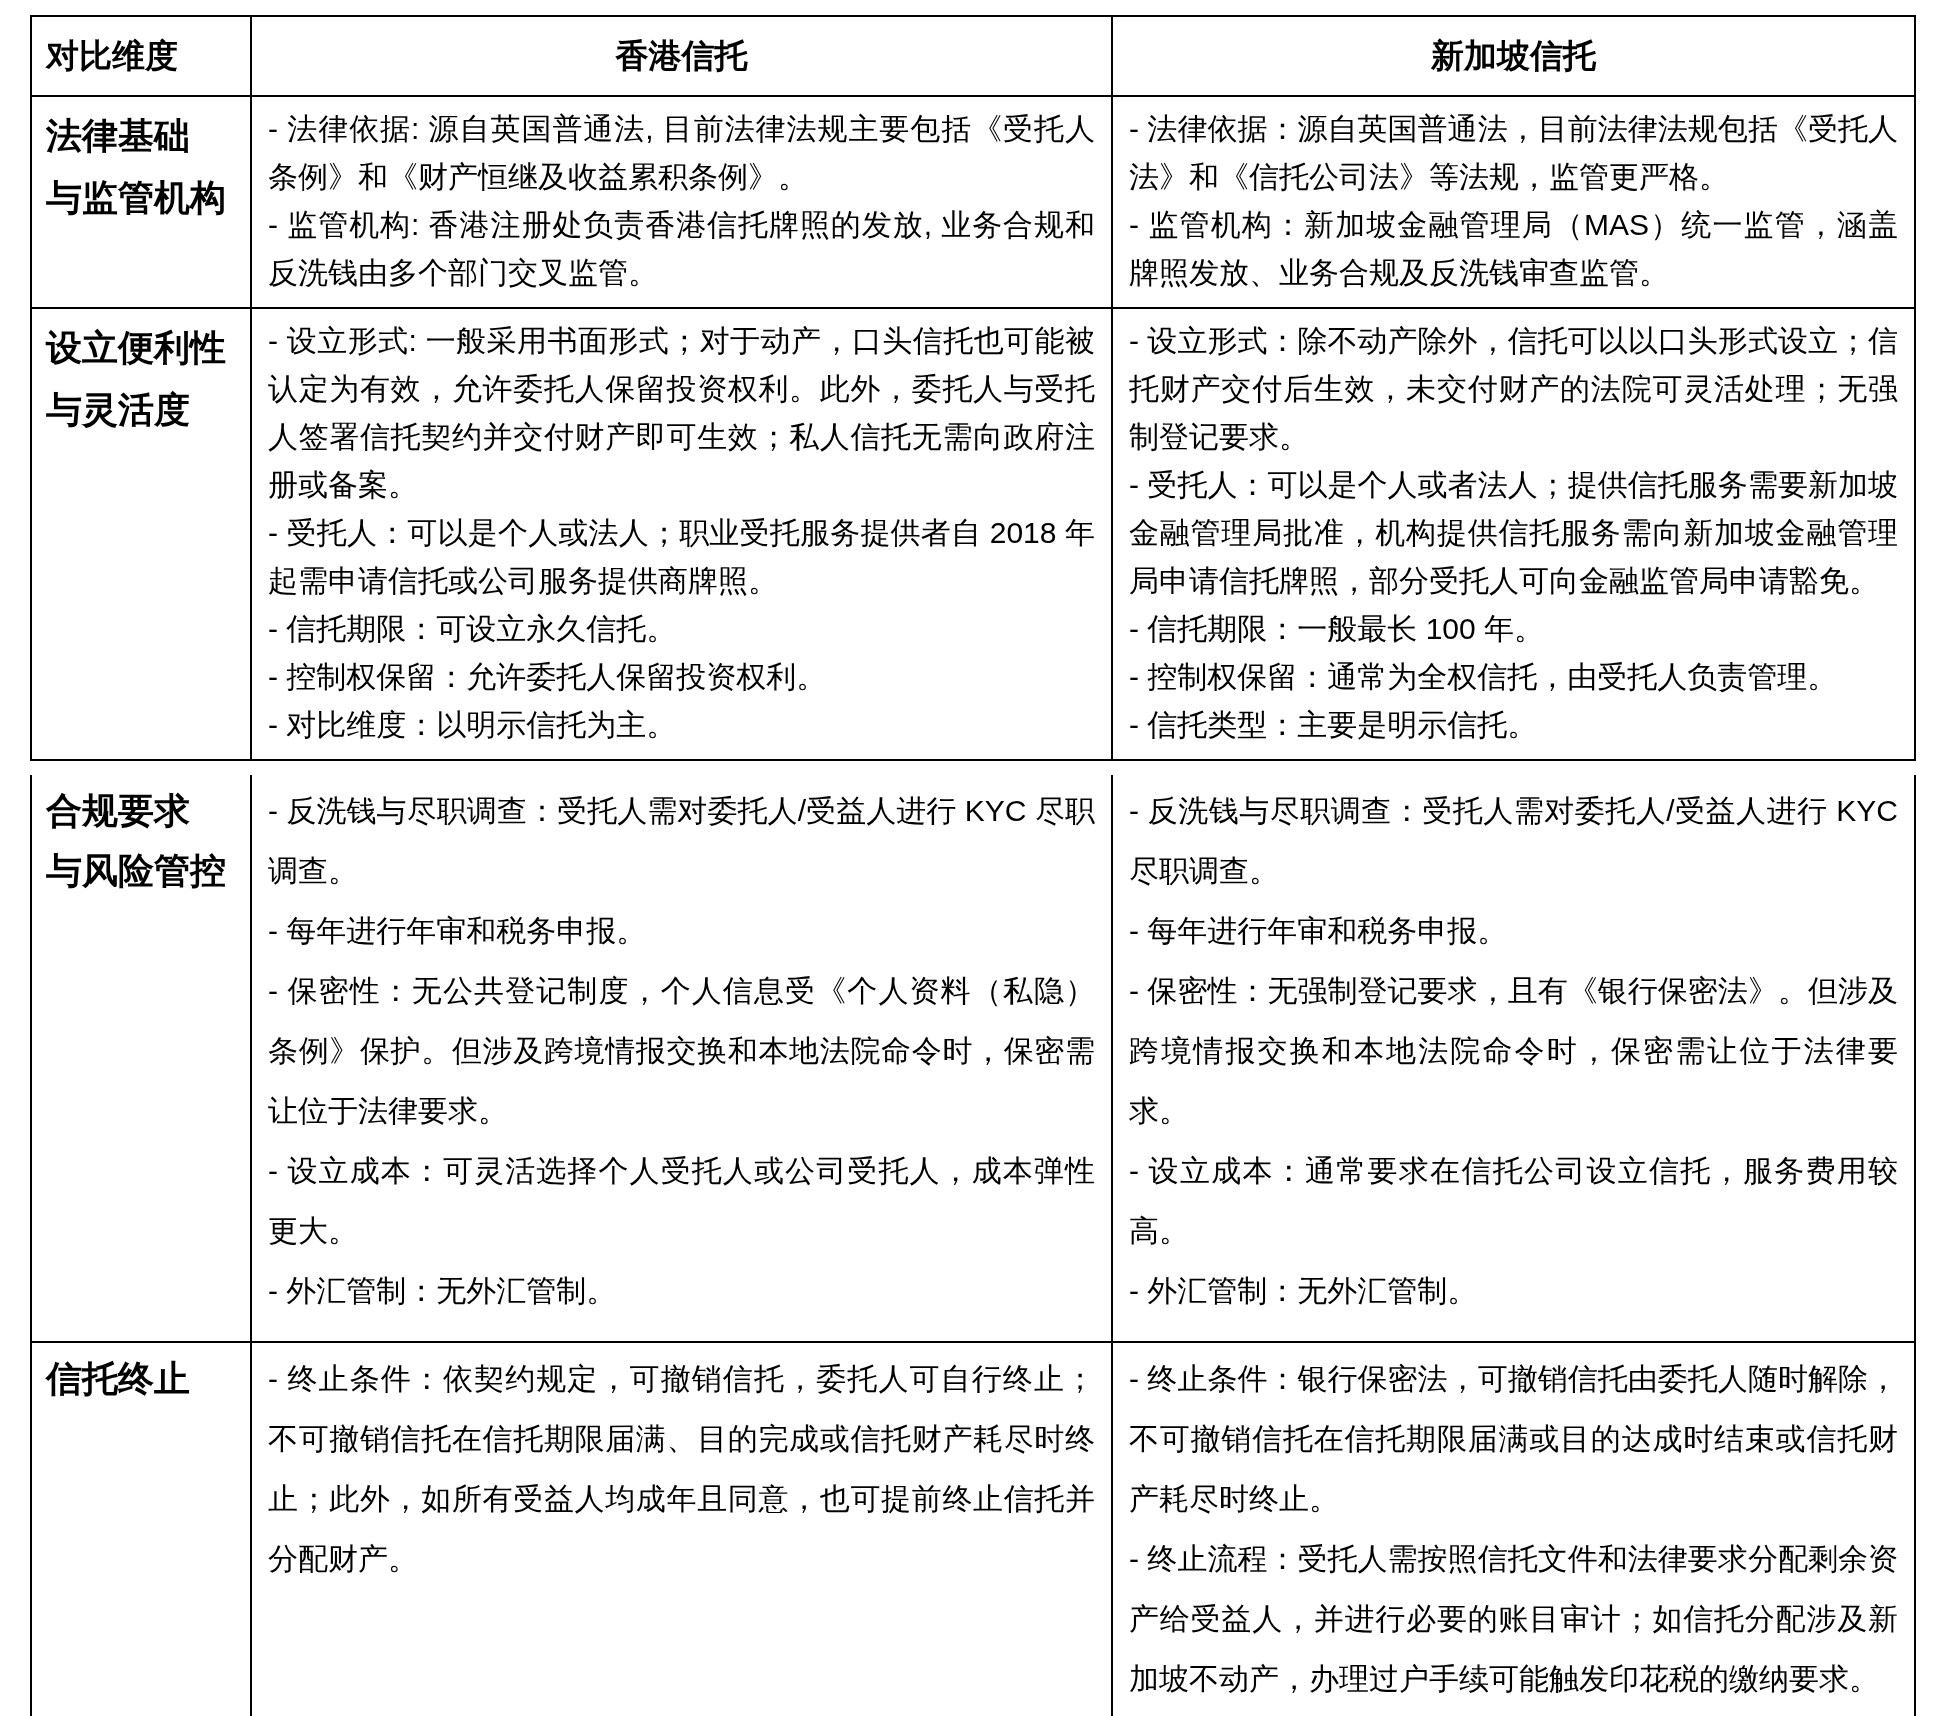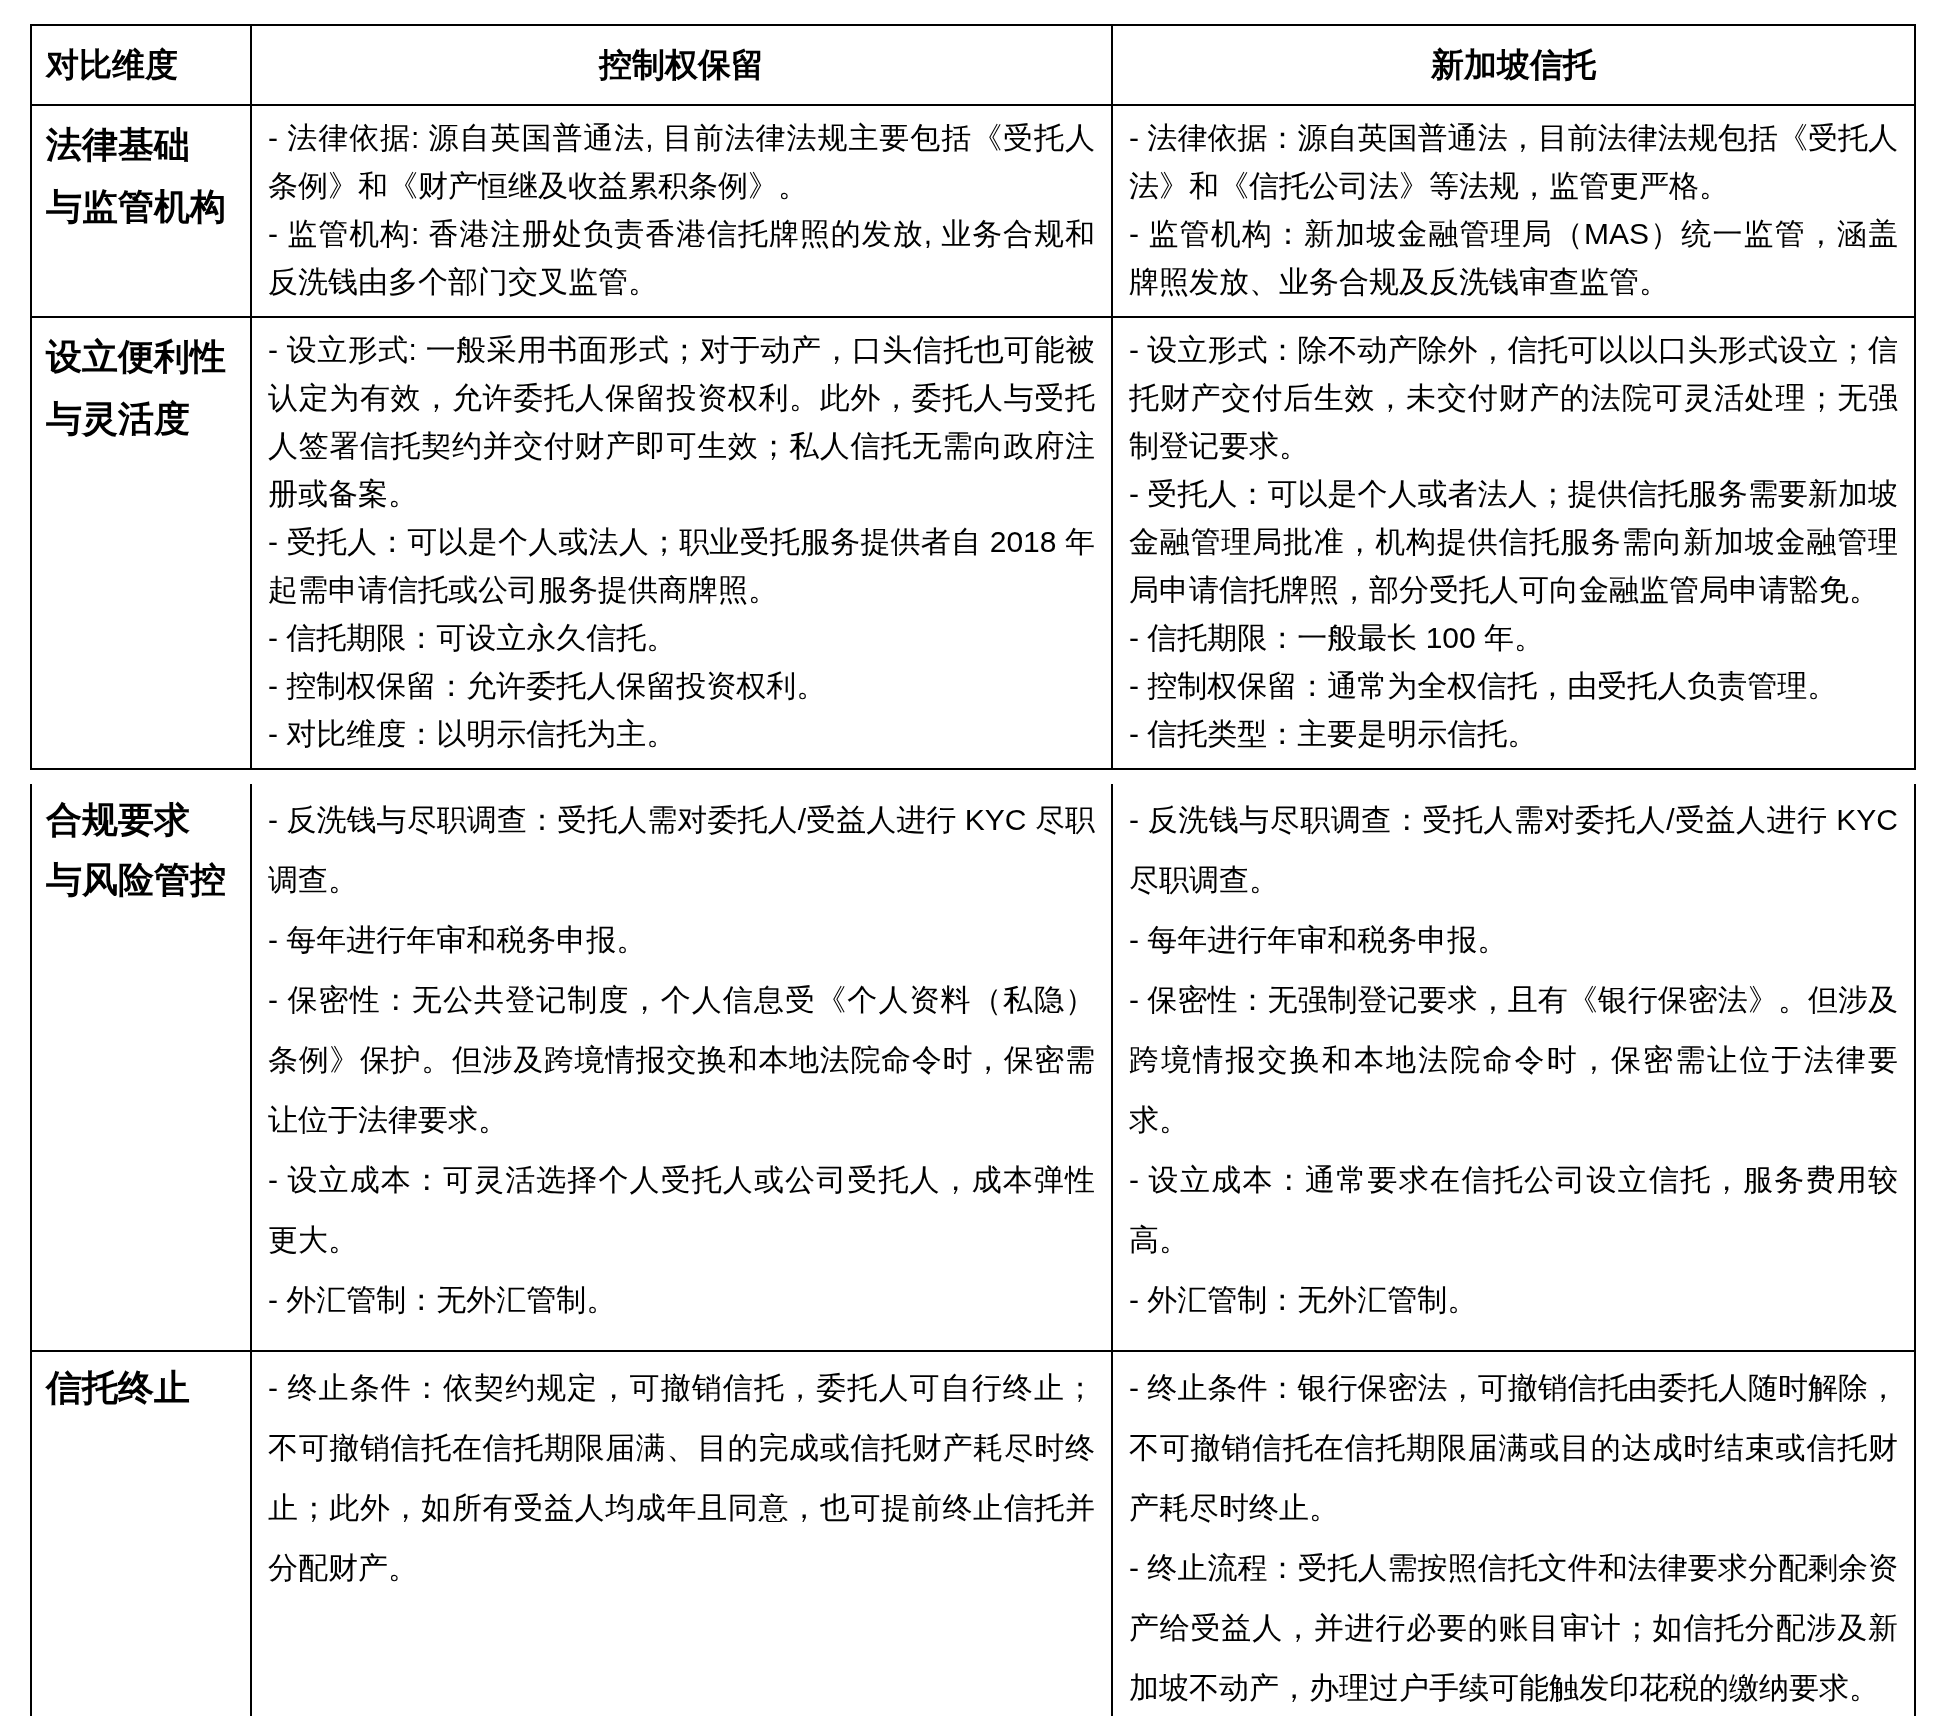--- a/index.html
+++ b/index.html
@@ -15,21 +15,20 @@
   .page {
     box-sizing: border-box;
     width: 1942px;
     height: 1716px;
     padding: 15px 28px 0 30px;
   }
   table.cmp-table {
     border-collapse: collapse;
     table-layout: fixed;
     width: 1884px;
-    margin-top: 9px;
   }
   table.section-b {
     margin-top: 14px;
   }
   col.c-dim { width: 220px; }
   col.c-hk  { width: 861px; }
   col.c-sg  { width: 803px; }
 
   th, td {
     border: 2px solid #000000;
@@ -79,21 +78,21 @@
 
   <table class="cmp-table section-a">
     <colgroup>
       <col class="c-dim">
       <col class="c-hk">
       <col class="c-sg">
     </colgroup>
     <thead>
       <tr>
         <th class="dim-h">对比维度</th>
-        <th>控制权保留</th>
+        <th>香港信托</th>
         <th>新加坡信托</th>
       </tr>
     </thead>
     <tbody>
         <tr class="first">
           <td class="dim-cell">法律基础
 与监管机构</td>
           <td class="body-cell">
             <p>- 法律依据: 源自英国普通法, 目前法律法规主要包括《受托人条例》和《财产恒继及收益累积条例》。</p>
             <p>- 监管机构: 香港注册处负责香港信托牌照的发放, 业务合规和反洗钱由多个部门交叉监管。</p>

